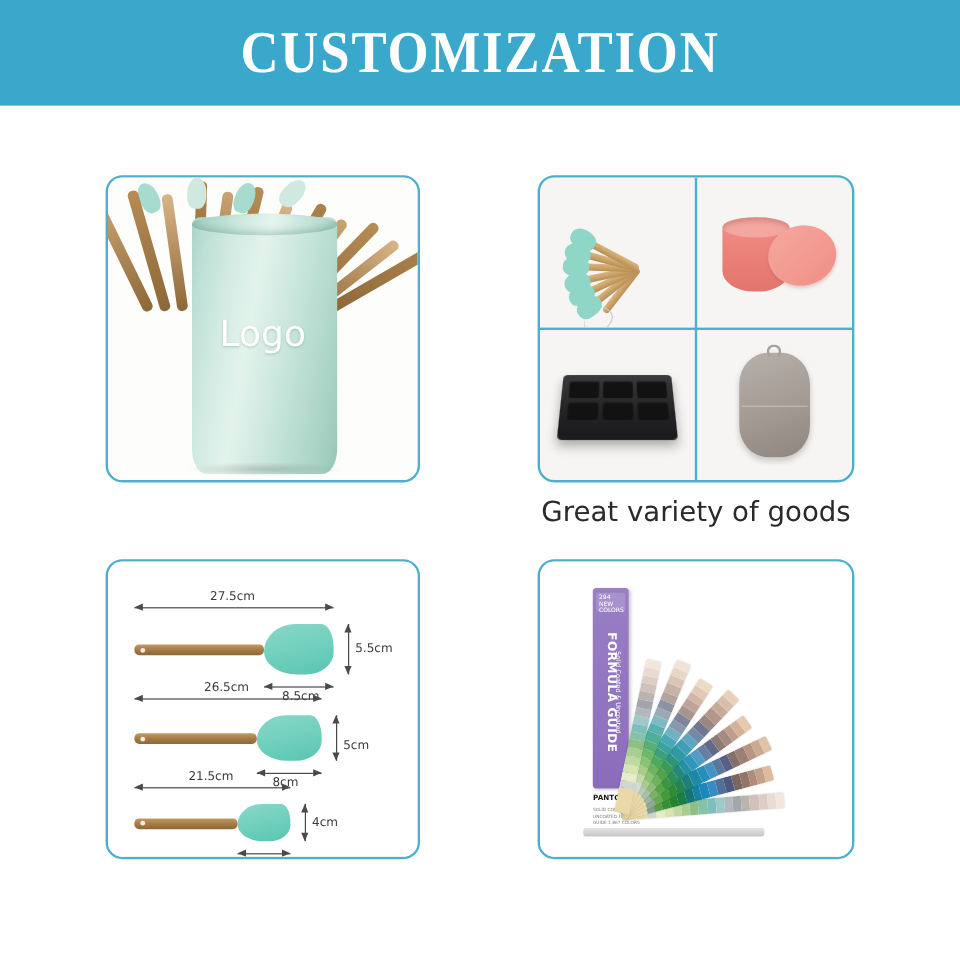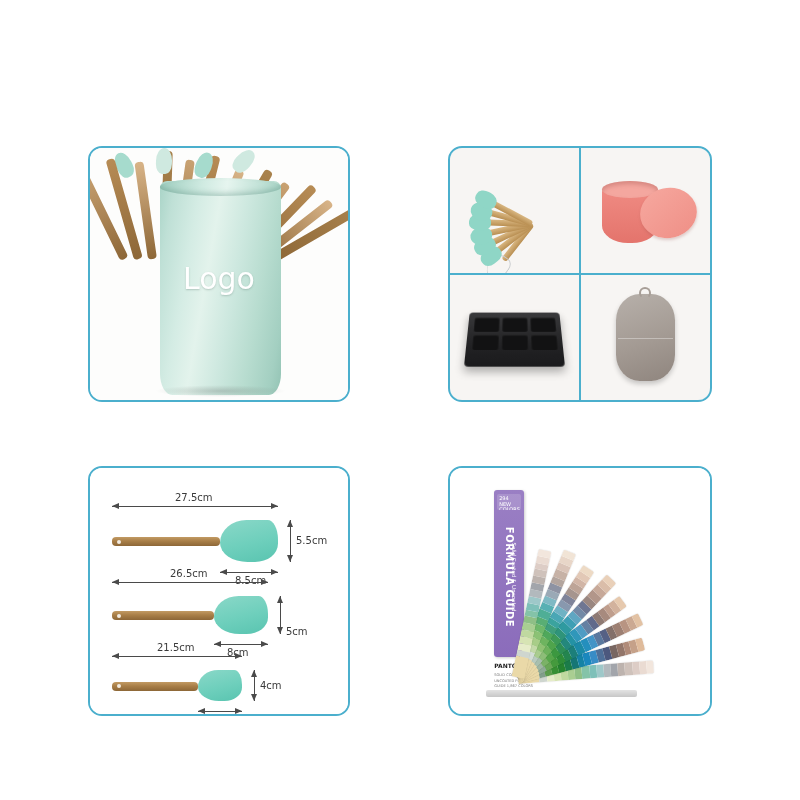--- a/index.html
+++ b/index.html
@@ -347,20 +347,23 @@
     background: linear-gradient(180deg, #e3e3e3, #c7c7c7);
     border-radius: 2px;
     z-index: 8;
   }
 </style>
 </head>
 <body>
 
 <div id="page">
 
+  <div class="banner">
+    <div class="banner-title">CUSTOMIZATION</div>
+  </div>
 
   <div class="panel" id="panel-oem">
     <div class="crock-scene">
       <div class="utensil-fan" id="utensil-fan">
           <div class="u-stick" style="left: 30px; bottom: 0px; height: 96px; background: linear-gradient(rgb(201, 162, 114), rgb(141, 103, 55)); transform: rotate(-26deg);"></div>
           <div class="u-head" style="left: 26px; top: 4px; transform: rotate(-26deg); background: rgb(166, 219, 205);"></div>
           <div class="u-stick" style="left: 44px; bottom: 0px; height: 104px; background: linear-gradient(rgb(183, 140, 85), rgb(141, 103, 55)); transform: rotate(-16deg);"></div>
           <div class="u-stick" style="left: 58px; bottom: 0px; height: 98px; background: linear-gradient(rgb(216, 180, 136), rgb(141, 103, 55)); transform: rotate(-8deg);"></div>
           <div class="u-stick" style="left: 70px; bottom: 0px; height: 108px; background: linear-gradient(rgb(169, 130, 76), rgb(141, 103, 55)); transform: rotate(2deg);"></div>
           <div class="u-head" style="left: 66px; top: 0px; transform: rotate(2deg); background: rgb(207, 233, 224);"></div>
@@ -440,20 +443,21 @@
 
       <div class="cell">
         <div class="mat">
           <div class="mat-loop"></div>
           <div class="mat-line"></div>
         </div>
       </div>
 
     </div>
   </div>
+  <div class="panel-label" id="label-variety">Great variety of goods</div>
 
   <div class="panel" id="panel-size">
     <div class="size-scene" id="size-scene">
         <div class="spat-handle" style="left: 22px; top: 69px; width: 108px;"></div>
         <div class="spat-hole" style="left: 27px; top: 71.5px;"></div>
         <div class="spat-head" style="left: 130px; top: 52px; width: 58px; height: 42px;"></div>
         <div class="dim-line dim-h" style="left: 22px; top: 38px; width: 166px;"></div>
         <div class="dim-arrow arrow-l" style="left: 22px; top: 35px;"></div>
         <div class="dim-arrow arrow-r" style="left: 181px; top: 35px;"></div>
         <div class="dim-text" style="left: 85px; top: 24px;">27.5cm</div>
@@ -468,21 +472,21 @@
         <div class="spat-handle" style="left: 22px; top: 143px; width: 102px;"></div>
         <div class="spat-hole" style="left: 27px; top: 145.5px;"></div>
         <div class="spat-head" style="left: 124px; top: 128px; width: 54px; height: 38px;"></div>
         <div class="dim-line dim-h" style="left: 22px; top: 114px; width: 156px;"></div>
         <div class="dim-arrow arrow-l" style="left: 22px; top: 111px;"></div>
         <div class="dim-arrow arrow-r" style="left: 171px; top: 111px;"></div>
         <div class="dim-text" style="left: 80px; top: 100px;">26.5cm</div>
         <div class="dim-line dim-v" style="left: 190px; top: 128px; height: 38px;"></div>
         <div class="dim-arrow arrow-u" style="left: 187px; top: 128px;"></div>
         <div class="dim-arrow arrow-d" style="left: 187px; top: 159px;"></div>
-        <div class="dim-text" style="left: 196px; top: 158px;">5cm</div>
+        <div class="dim-text" style="left: 196px; top: 148px;">5cm</div>
         <div class="dim-line dim-h" style="left: 124px; top: 176px; width: 54px;"></div>
         <div class="dim-arrow arrow-l" style="left: 124px; top: 173px;"></div>
         <div class="dim-arrow arrow-r" style="left: 171px; top: 173px;"></div>
         <div class="dim-text" style="left: 137px; top: 179px;">8cm</div>
         <div class="spat-handle" style="left: 22px; top: 213.5px; width: 86px;"></div>
         <div class="spat-hole" style="left: 27px; top: 216px;"></div>
         <div class="spat-head" style="left: 108px; top: 202px; width: 44px; height: 31px;"></div>
         <div class="dim-line dim-h" style="left: 22px; top: 188px; width: 130px;"></div>
         <div class="dim-arrow arrow-l" style="left: 22px; top: 185px;"></div>
         <div class="dim-arrow arrow-r" style="left: 145px; top: 185px;"></div>

